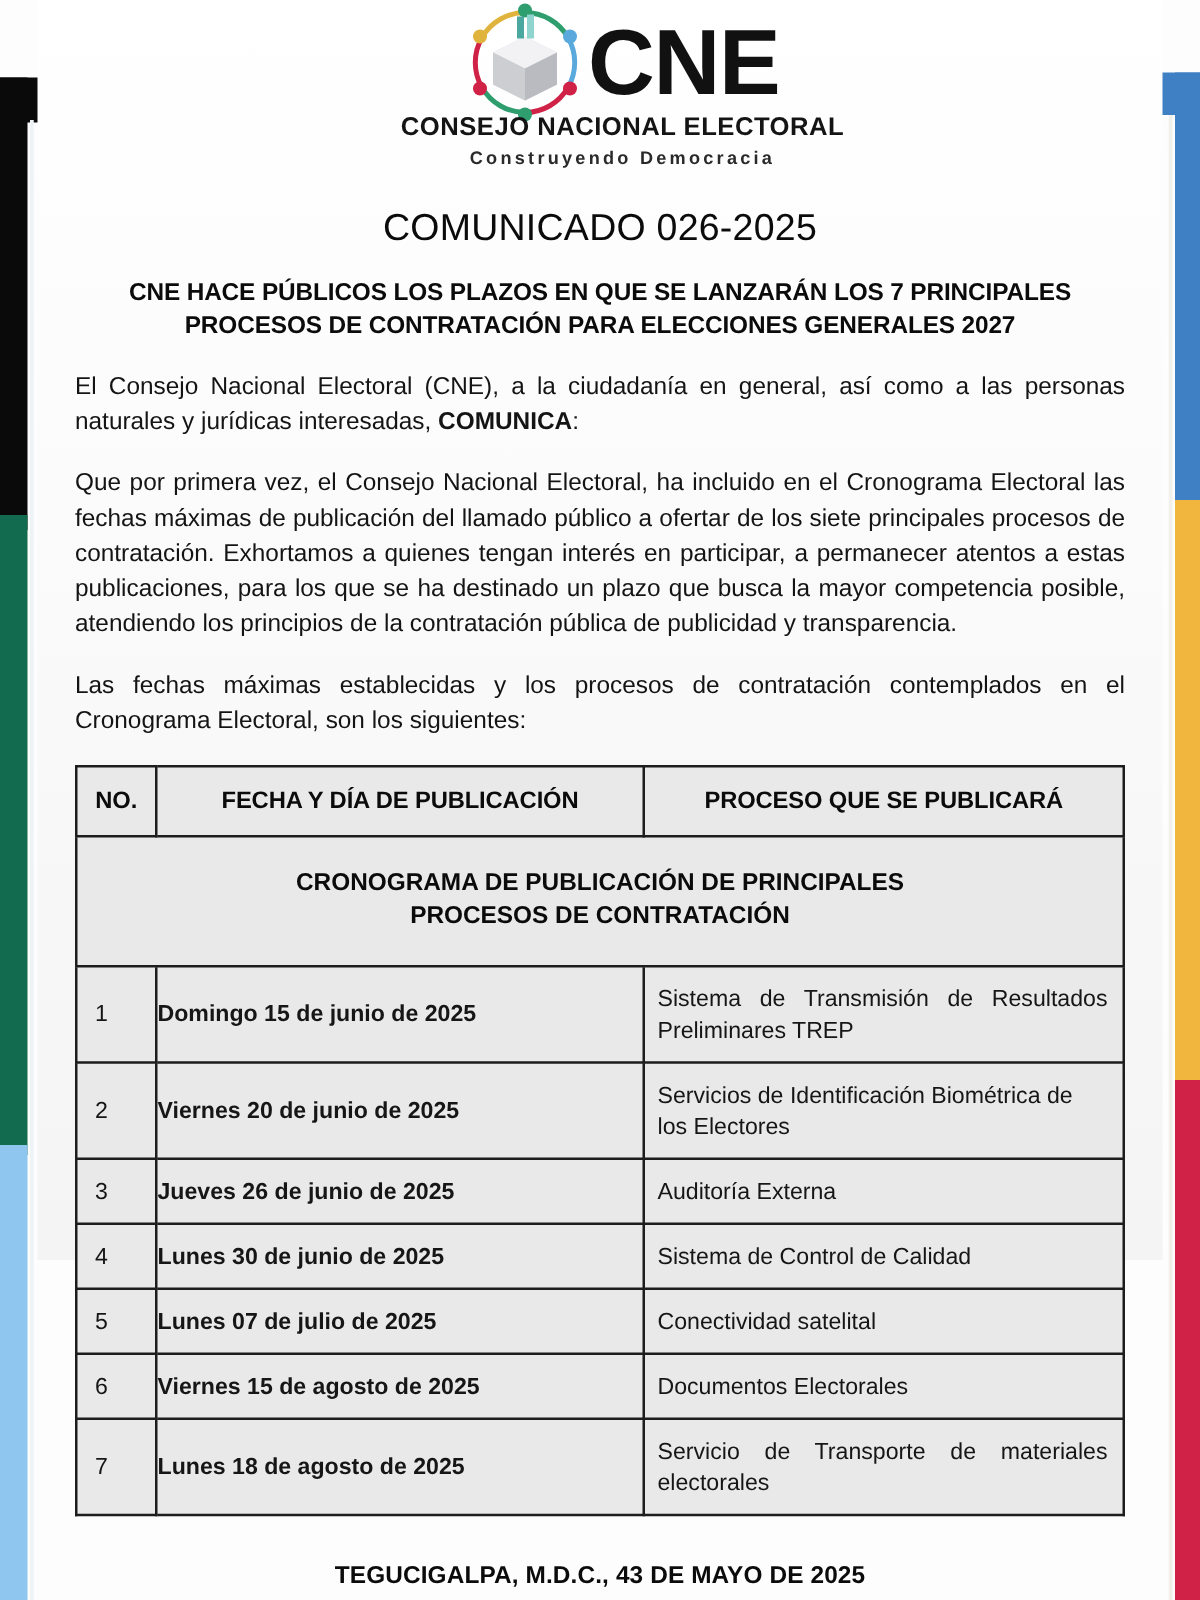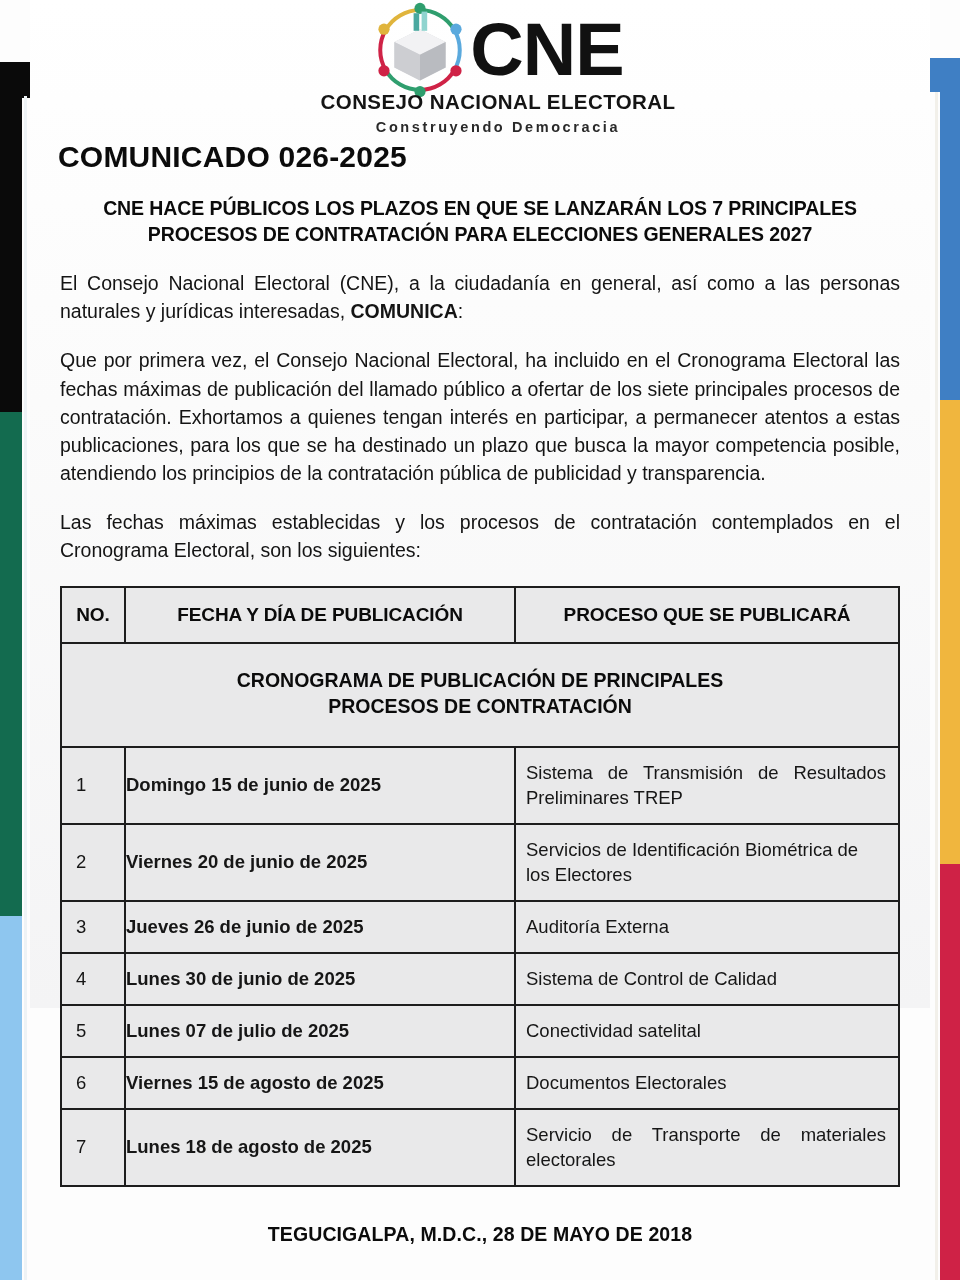--- a/index.html
+++ b/index.html
@@ -91,25 +91,26 @@
   .logo-sub2 {
     font-size: 14.5px;
     font-weight: bold;
     letter-spacing: 2.6px;
     color: #2a2a2a;
     margin-top: 5px;
   }
 
   
   .comunicado {
+    text-align: center;
     font-size: 30px;
-    font-weight: bold;
+    font-weight: normal;
     color: #0b0b0b;
     letter-spacing: 0.2px;
-    margin-top: 0;
+    margin-top: 26px;
   }
   .subtitle {
     text-align: center;
     font-size: 19.5px;
     font-weight: bold;
     color: #0b0b0b;
     line-height: 1.33;
     margin-top: 22px;
     letter-spacing: -0.1px;
   }
@@ -304,16 +305,16 @@
             </tr>
             <tr class="tall">
               <td class="c-no">7</td>
               <td class="c-date">Lunes 18 de agosto de 2025</td>
               <td class="c-proc justified">Servicio de Transporte de materiales electorales</td>
             </tr>
           </tbody>
       </table>
     </div>
 
-    <div class="footer">TEGUCIGALPA, M.D.C., 28 DE MAYO DE 2018</div>
+    <div class="footer">TEGUCIGALPA, M.D.C., 43 DE MAYO DE 2025</div>
 
   </div>
 </div>
 
 </body></html>

